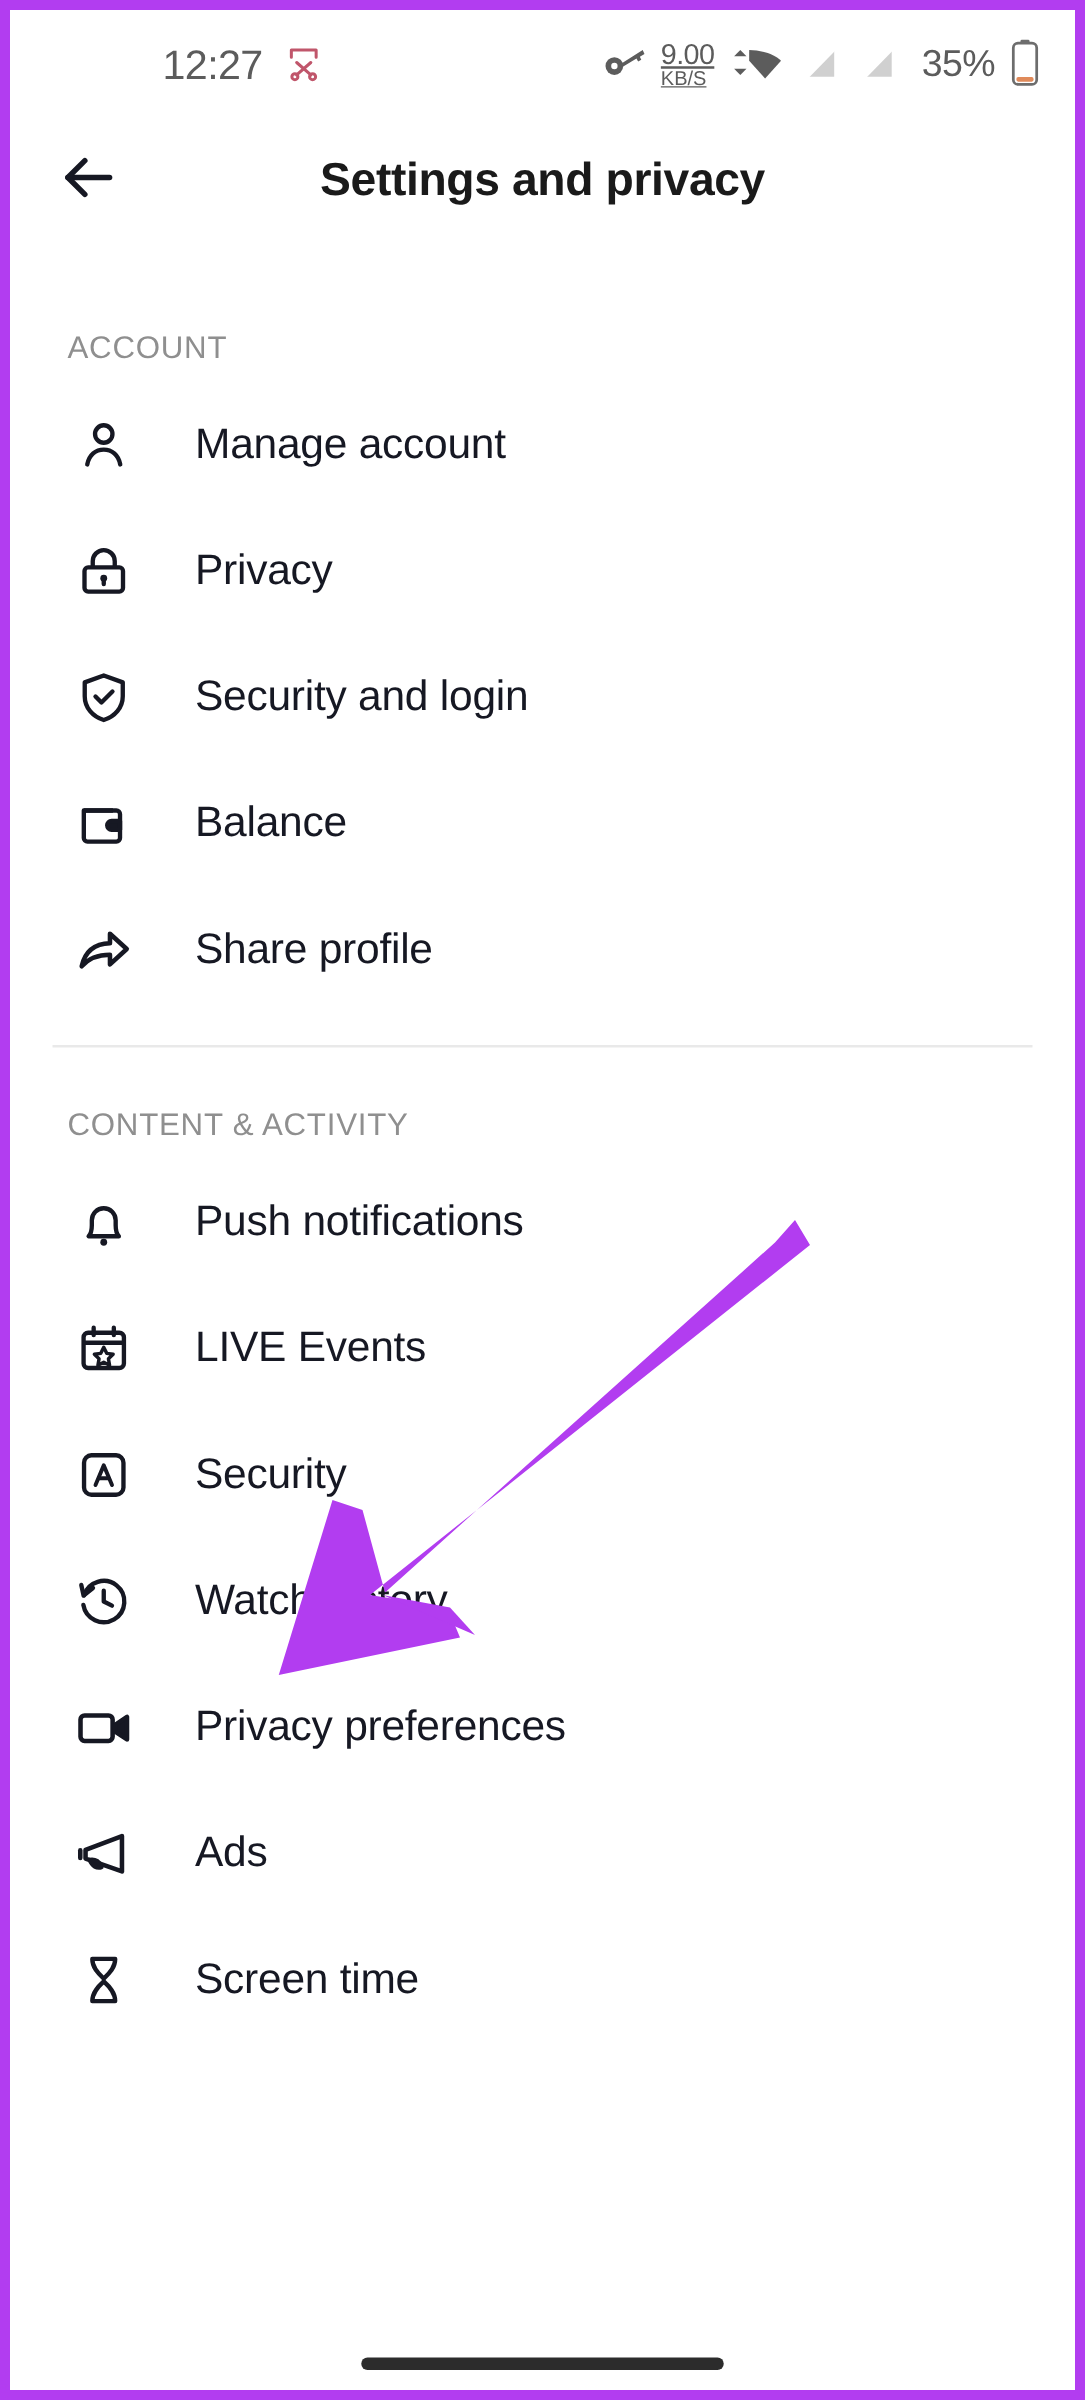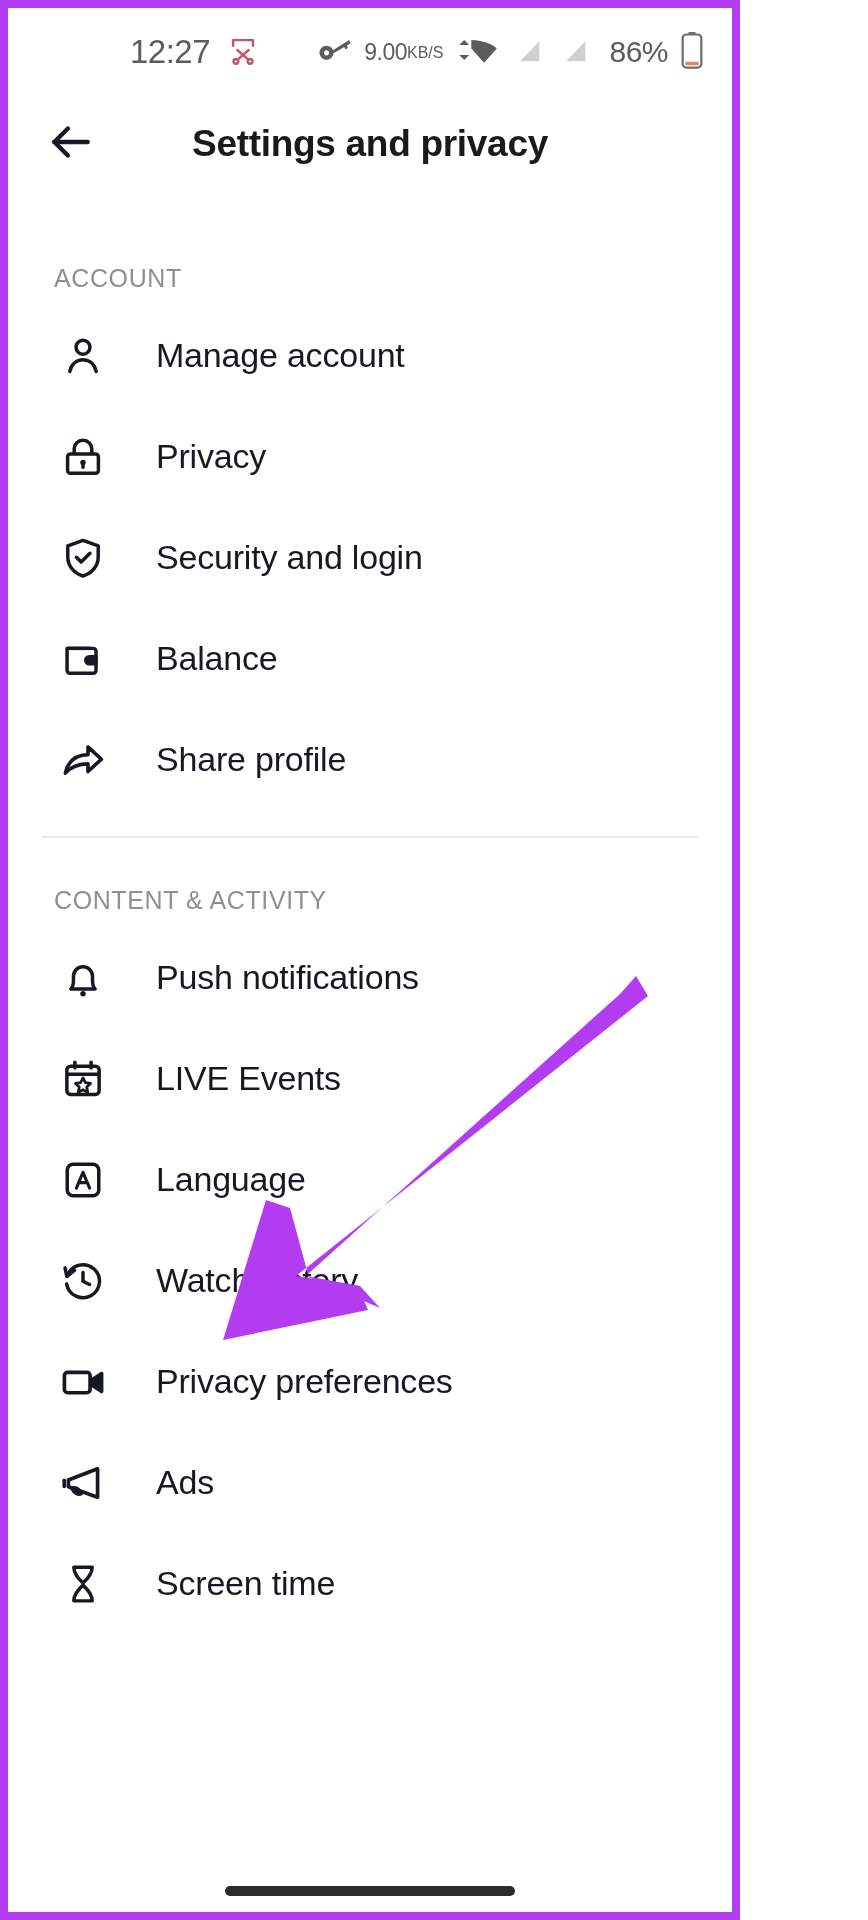--- a/index.html
+++ b/index.html
@@ -8,21 +8,21 @@
     width: 868px;
     height: 1920px;
     background: #ffffff;
     font-family: "Liberation Sans", sans-serif;
     overflow: hidden;
   }
 
   
   #phone-frame {
     position: relative;
-    width: 740px;
+    width: 868px;
     height: 1920px;
     border: 8px solid #b23df0;
     background: #ffffff;
     overflow: hidden;
   }
 
   #screen {
     position: relative;
     width: 100%;
     height: 100%;
@@ -54,24 +54,25 @@
 
   .status-right {
     margin-left: auto;
     display: flex;
     align-items: center;
     gap: 12px;
   }
 
   .net-speed {
     display: flex;
-    flex-direction: row;
-    align-items: center;
+    flex-direction: column;
+    align-items: flex-start;
     line-height: 1;
     color: #5c5c5c;
+    text-decoration: underline;
   }
   .net-speed .n1 { font-size: 23px; letter-spacing: -0.5px; }
   .net-speed .n2 { font-size: 16px; margin-top: 1px; }
 
   .battery-pct {
     font-size: 30px;
     color: #5c5c5c;
     letter-spacing: -0.5px;
     margin-left: 6px;
   }
@@ -231,21 +232,21 @@
           </svg>
         </span>
 
         <span>
           <svg width="34" height="34" viewBox="0 0 24 24">
             <path d="M20 4 L20 20 L4 20 Z" fill="#d0d0d0"></path>
             <line x1="3.5" y1="21" x2="21" y2="3" stroke="#ffffff" stroke-width="2.6"></line>
           </svg>
         </span>
 
-        <span class="battery-pct">86%</span>
+        <span class="battery-pct">35%</span>
 
         <span>
           <svg width="24" height="38" viewBox="0 0 16 26">
             <rect x="5.5" y="0.6" width="5" height="2" rx="0.8" fill="#6d6d6d"></rect>
             <rect x="1.6" y="2.4" width="12.8" height="22.6" rx="2.6" fill="none" stroke="#6d6d6d" stroke-width="1.5"></rect>
             <rect x="3.3" y="21" width="9.4" height="2.5" rx="1" fill="#e08a5a"></rect>
           </svg>
         </span>
 
       </div>
@@ -360,21 +361,21 @@
         </div>
 
         <div class="menu-item">
           <span class="menu-icon">
             <svg width="44" height="44" viewBox="0 0 24 24" fill="none" stroke="#161823" stroke-width="1.9" stroke-linejoin="round">
               <rect x="3.4" y="3.4" width="17.2" height="17.2" rx="3.2"></rect>
               <path d="M8.4 16.4 L12 7.8 L15.6 16.4" stroke-width="1.7" stroke-linecap="round"></path>
               <line x1="9.9" y1="13.4" x2="14.1" y2="13.4" stroke-width="1.7" stroke-linecap="round"></line>
             </svg>
           </span>
-          <span class="menu-label">Language</span>
+          <span class="menu-label">Security</span>
         </div>
 
         <div class="menu-item">
           <span class="menu-icon">
             <svg width="44" height="44" viewBox="0 0 24 24" fill="none" stroke="#161823" stroke-width="1.9" stroke-linecap="round" stroke-linejoin="round">
               <path d="M3.4 9.4 A9 9 0 1 1 3.1 13.6"></path>
               <polyline points="7.3,6.2 3.2,9.5 2.2,4.9"></polyline>
               <polyline points="12,7.4 12,12.1 15.6,13.9"></polyline>
             </svg>
           </span>

